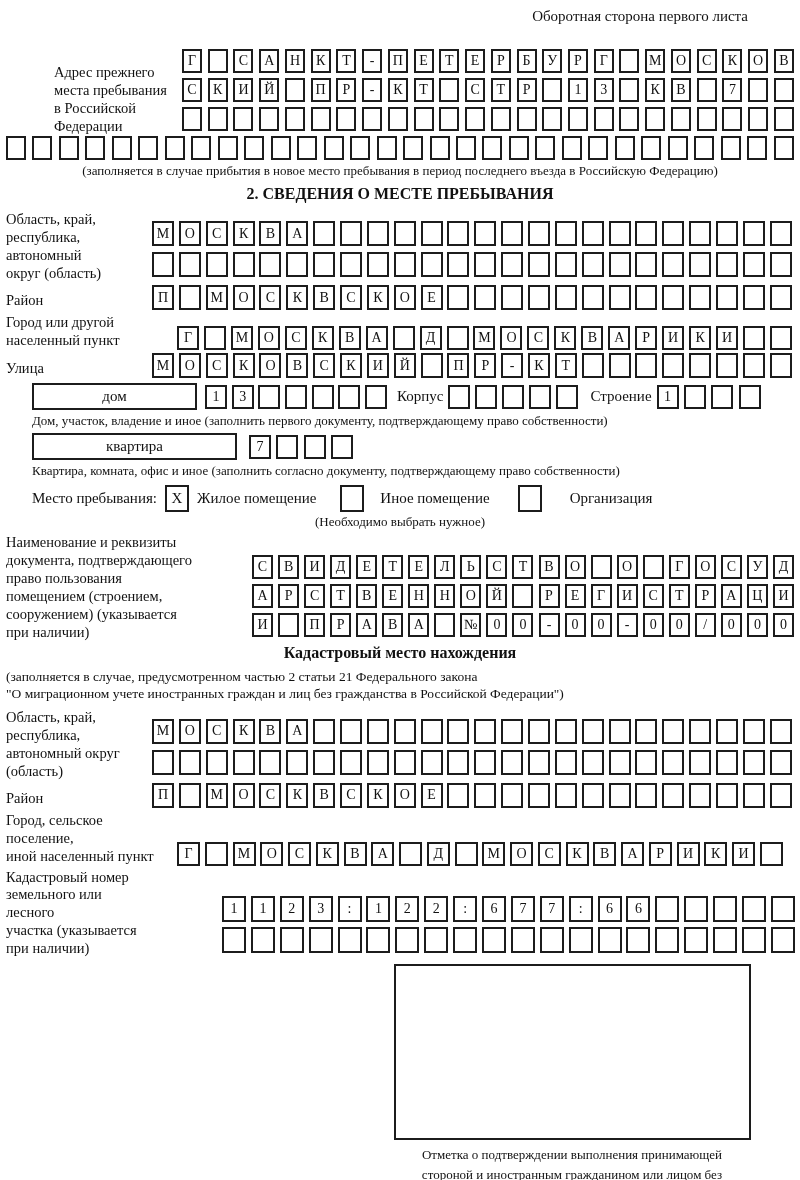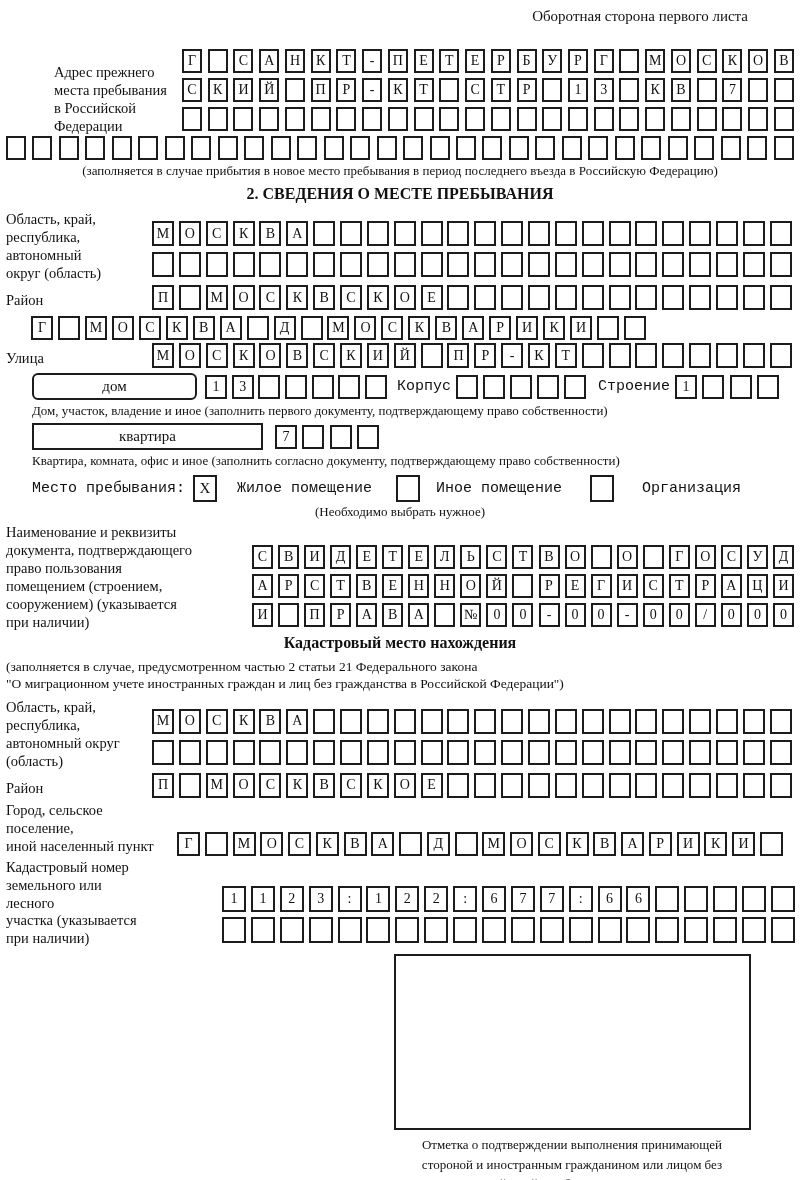--- a/index.html
+++ b/index.html
@@ -24,23 +24,23 @@
   .doc{--bw:21px;width:542px;margin-bottom:5px;}
   .kad{--bw:24px;width:573px;margin-left:70px;margin-bottom:5px;}
   .kad .bx{height:26px;}
   .gap6 > .boxes{margin-bottom:6px;}
   .caption{font-size:13px;line-height:1.25;}
   .center{text-align:center;}
   .title{font-size:16px;font-weight:bold;text-align:center;margin:6px 0 8px 0;}
   .mb4{margin-bottom:4px;} .mb6{margin-bottom:6px;}
   .typebox{box-sizing:border-box;border:2px solid #1c1c1c;height:27px;display:flex;
            align-items:center;justify-content:center;font-size:15px;background:#fff;}
-  .housetype{width:165px;border-radius:6px;} .apttype{width:231px;}
+  .housetype{width:165px;} .apttype{width:205px;}
   .small-boxes{--bw:22px;}
-  .inline-lbl{font-size:15px;line-height:27px;font-family:Liberation Mono, monospace;}
+  .inline-lbl{font-size:15px;line-height:27px;}
   .chk{box-sizing:border-box;width:24px;height:27px;border:2px solid #1c1c1c;
        display:flex;align-items:center;justify-content:center;font-size:15px;background:#fff;}
   .place-row{align-items:center;margin-left:26px;margin-bottom:2px;}
   .stamp-box{box-sizing:border-box;width:357px;height:176px;border:2px solid #1c1c1c;
              margin-left:388px;margin-top:6px;background:#fff;}
   .stamp-note{width:372px;margin-left:380px;margin-top:5px;font-size:13px;
               line-height:1.5;text-align:center;white-space:pre-line;}
   .notes-c{font-size:13.5px;line-height:1.3;text-align:left;}
 </style>
 </head>
@@ -257,20 +257,22 @@
         <span class="bx"></span>
         <span class="bx"></span>
         <span class="bx"></span>
         <span class="bx"></span>
         <span class="bx"></span>
         <span class="bx"></span>
       </div>
   </div>
 
   <div class="frow" style="margin-top:4px">
+    <div class="lbl w146">Город или другой
+населенный пункт</div>
     <div class="boxes indent" style="margin-top:2px">
         <span class="bx">Г</span>
         <span class="bx"></span>
         <span class="bx">М</span>
         <span class="bx">О</span>
         <span class="bx">С</span>
         <span class="bx">К</span>
         <span class="bx">В</span>
         <span class="bx">А</span>
         <span class="bx"></span>
@@ -357,21 +359,21 @@
         <span class="bx"></span>
         <span class="bx"></span>
         <span class="bx"></span>
       </div>
   </div>
   <div class="caption" style="margin:3px 0 5px 26px">Квартира, комната, офис и иное (заполнить согласно документу, подтверждающему право собственности)</div>
 
   <div class="frow place-row">
     <span class="inline-lbl">Место пребывания:</span>
     <span class="chk" style="margin-left:8px">X</span>
-    <span class="inline-lbl" style="margin-left:20px">Жилое помещение</span>
+    <span class="inline-lbl" style="margin-left:8px">Жилое помещение</span>
     <span class="chk" style="margin-left:24px"></span>
     <span class="inline-lbl" style="margin-left:16px">Иное помещение</span>
     <span class="chk" style="margin-left:28px"></span>
     <span class="inline-lbl" style="margin-left:28px">Организация</span>
   </div>
   <div class="caption center mb4">(Необходимо выбрать нужное)</div>
 
   <div class="frow" style="margin-top:2px">
     <div class="lbl" style="width:246px">Наименование и реквизиты
 документа, подтверждающего

